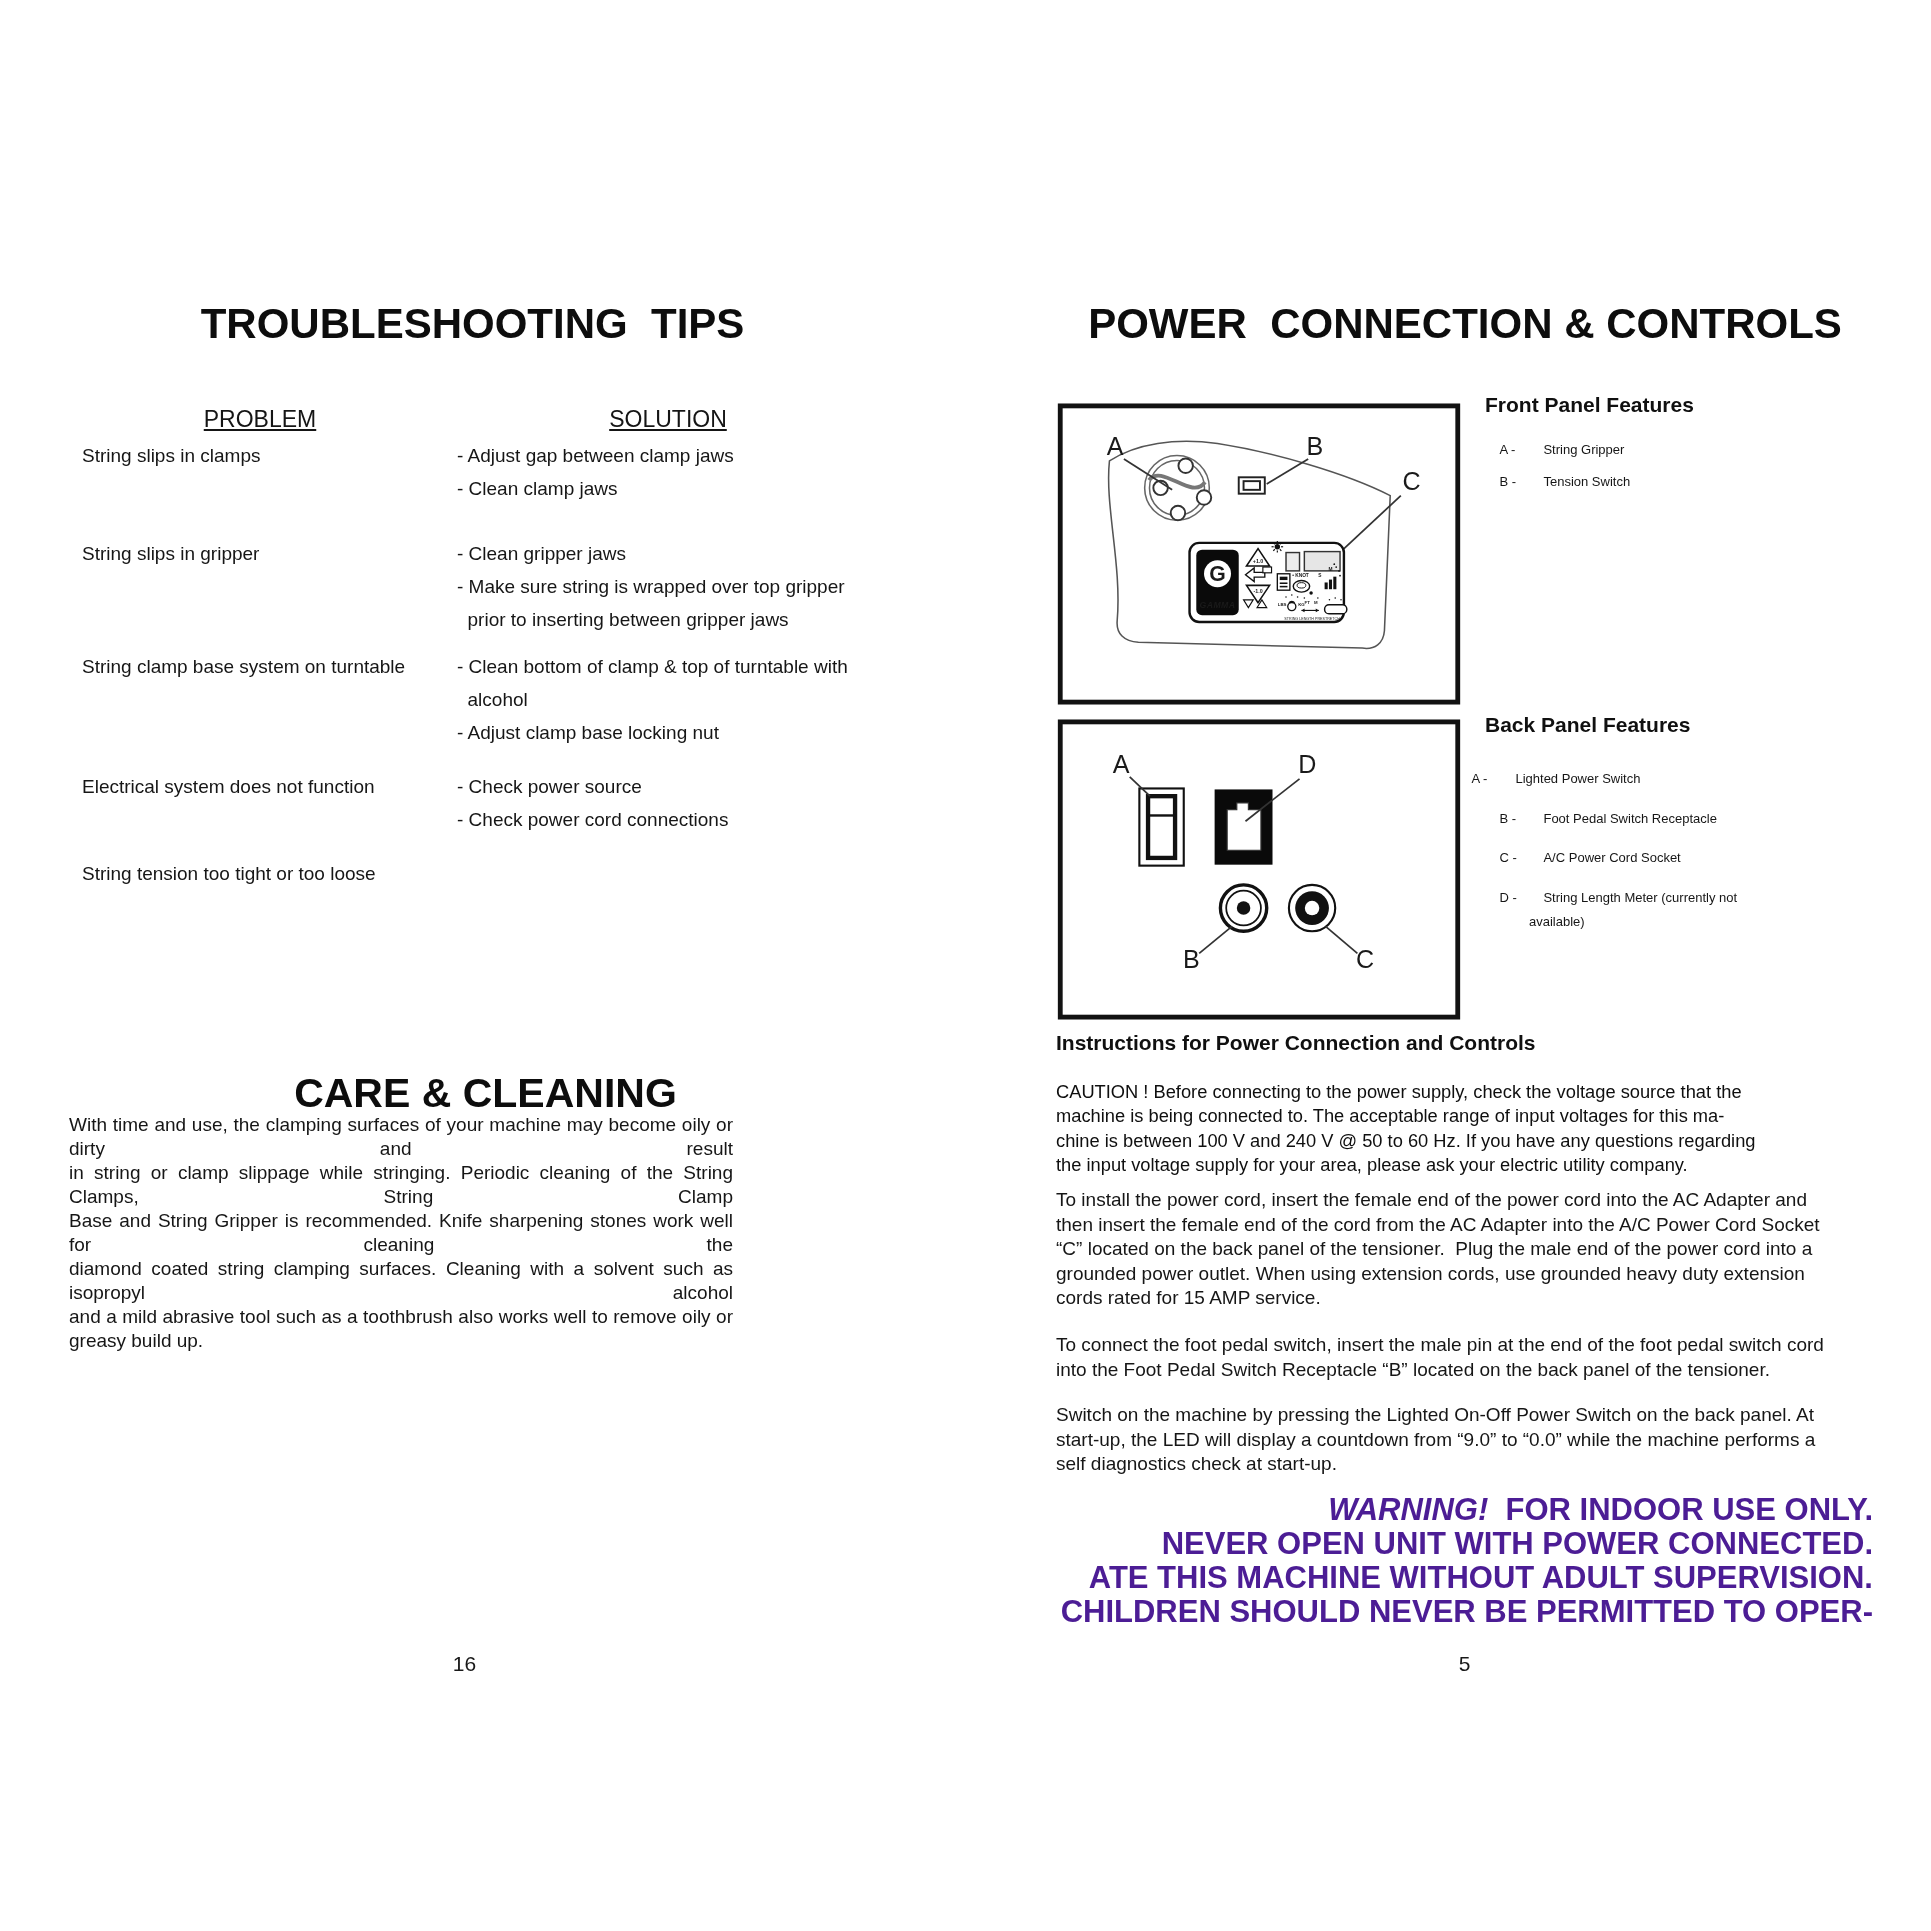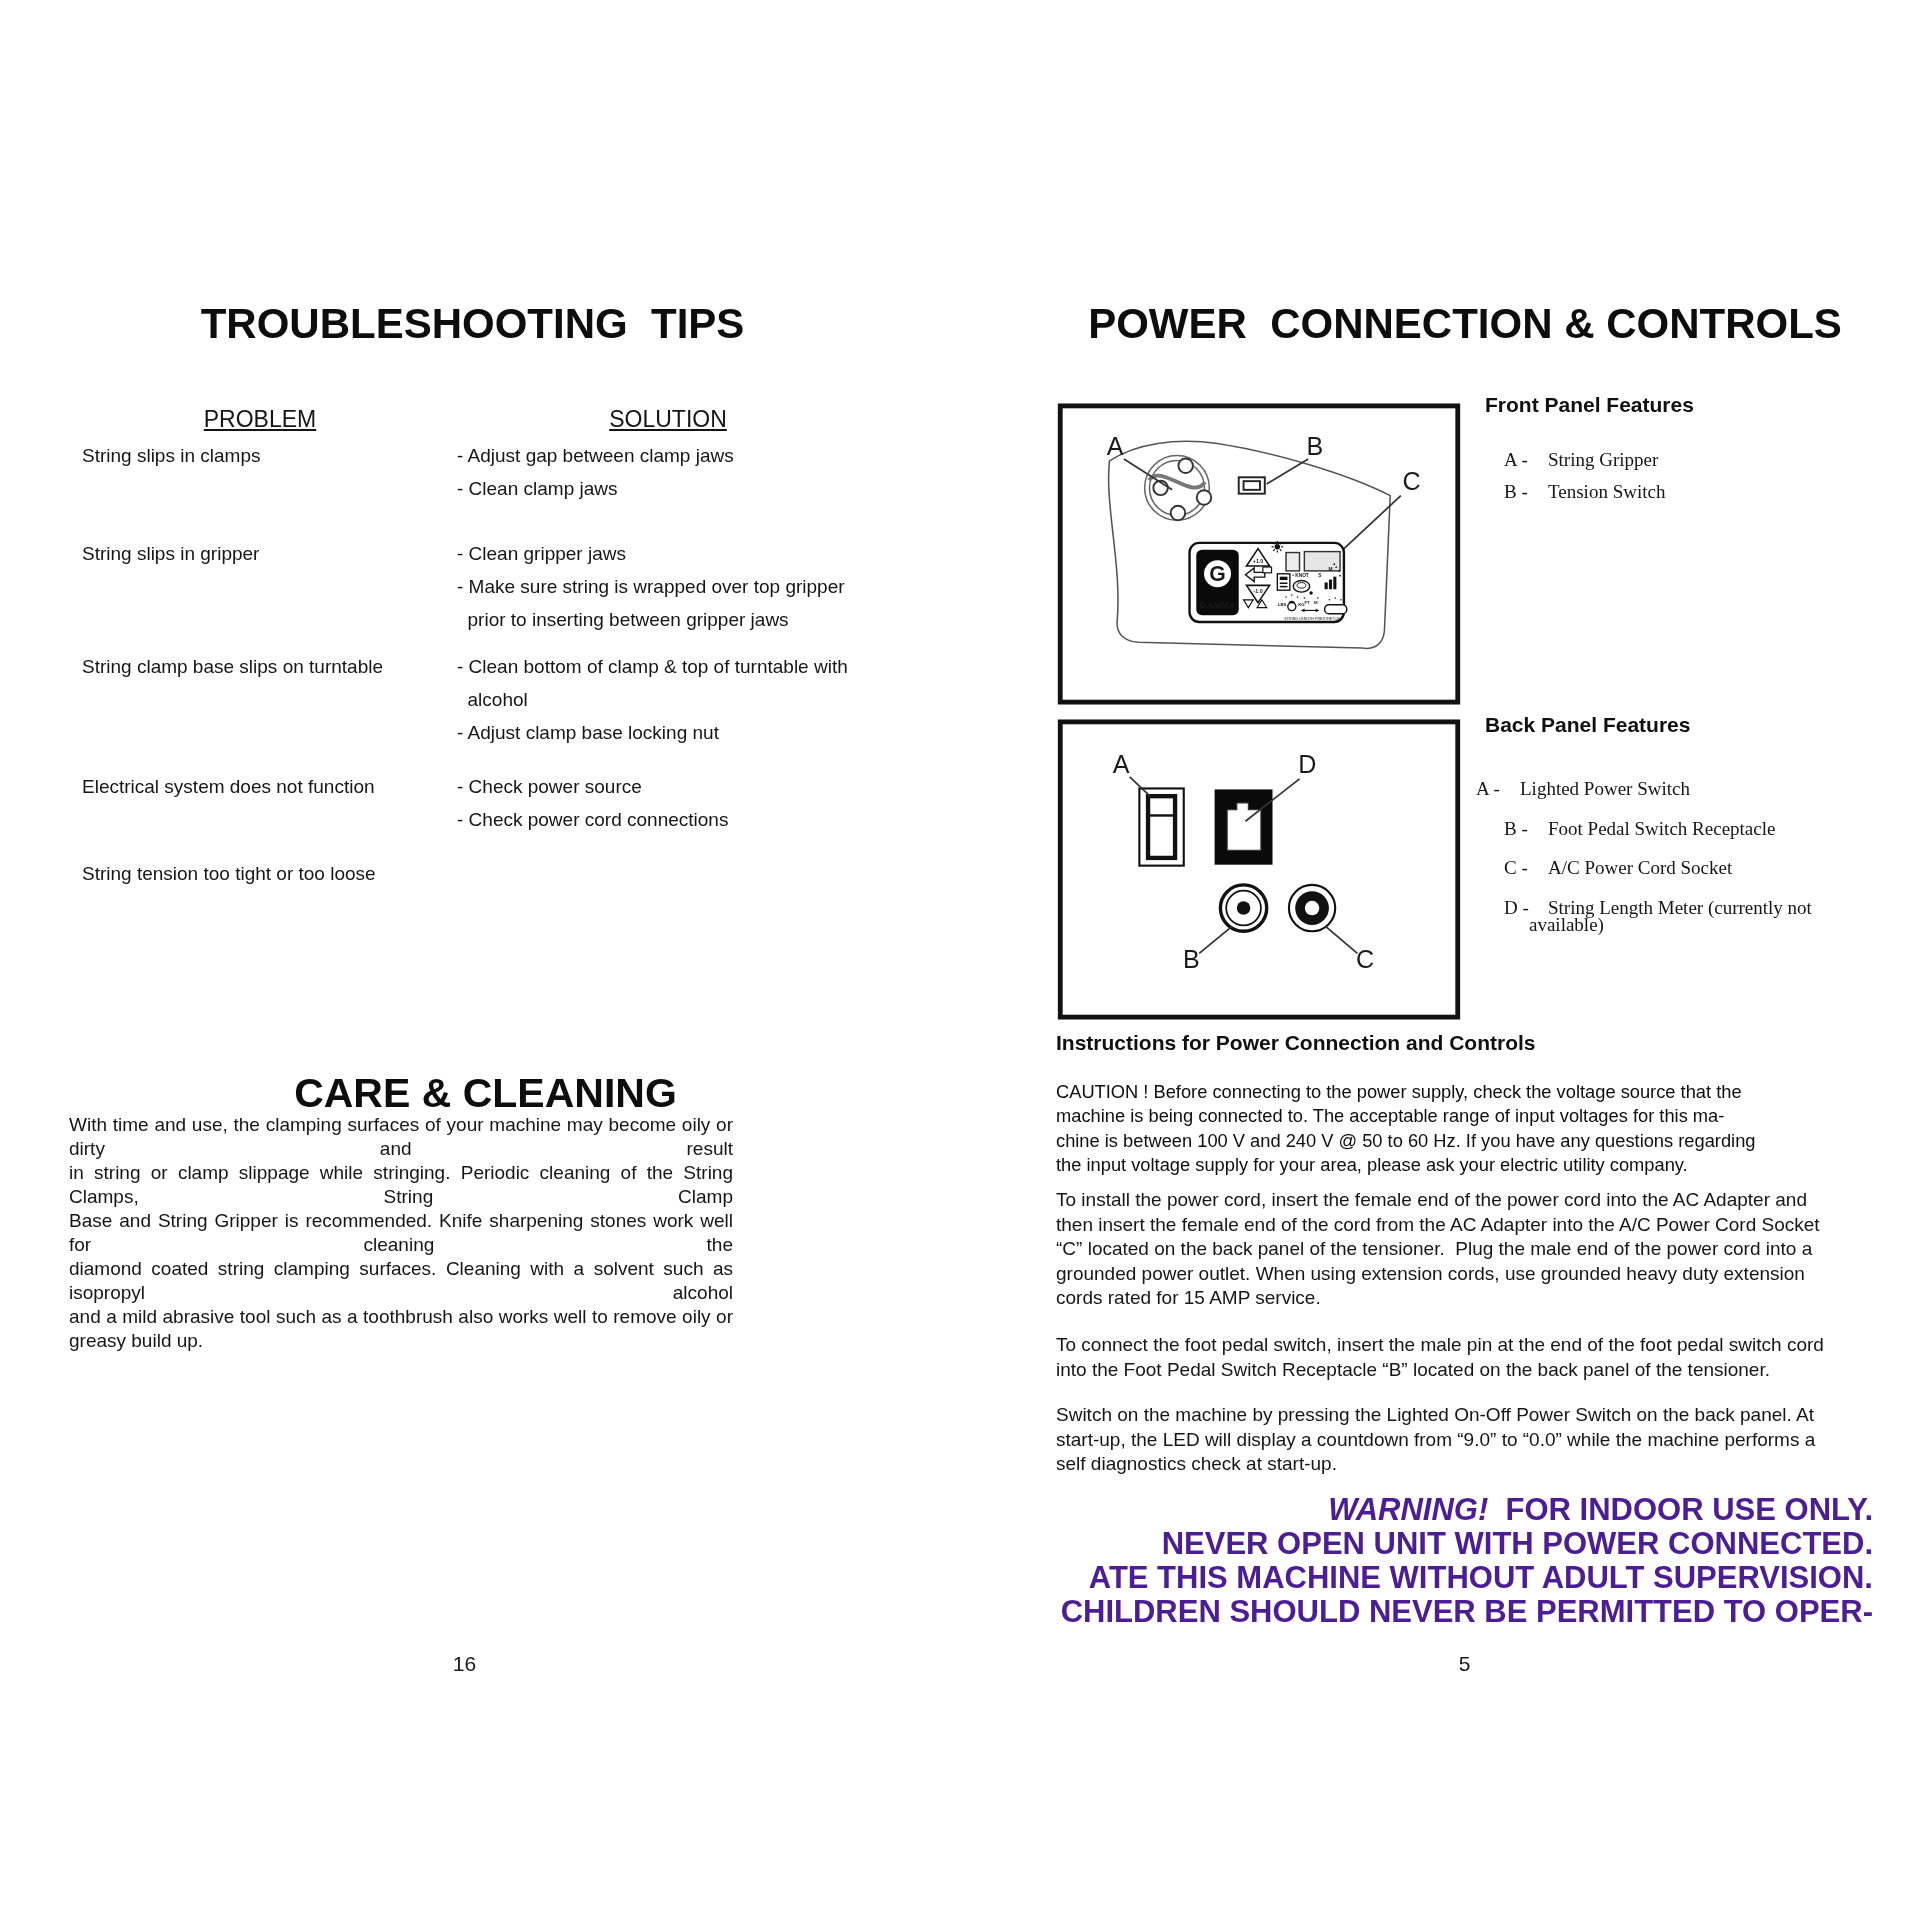--- a/index.html
+++ b/index.html
@@ -17,21 +17,21 @@
     font-size:23px; text-decoration:underline; text-align:center; color:#151515;
   }
   .prob { font-size:19px; line-height:33px; color:#161616; }
   .sols { font-size:19px; line-height:33px; color:#161616; }
   .sols div { white-space:pre; }
   .sec-title { font-weight:bold; font-size:41px; text-align:center; color:#0d0d0d; }
   .care-lines { font-size:19px; line-height:24px; width:664px; color:#161616; }
   .care-lines div { text-align:justify; text-align-last:justify; }
   .care-lines div:last-child { text-align-last:auto; }
   .feat-hdr { font-weight:bold; font-size:21px; color:#101010; }
-  .feat-item { font-size:19px; color:#161616; white-space:pre;font-family:Liberation Serif, serif; }
+  .feat-item { font-size:13px; color:#161616; white-space:pre; }
   .feat-key { display:inline-block; width:44px; }
   .instr-hdr { font-weight:bold; font-size:21px; color:#101010; }
   .plines { font-size:19px; line-height:24.5px; color:#161616; }
   .plines div { white-space:pre; }
   .blines { font-weight:normal; font-size:18.3px; line-height:24.4px; color:#0f0f0f; }
   .blines div { white-space:pre; }
   .warn { font-weight:bold; font-size:31px; line-height:34px; text-align:right;
           width:817px; color:#4c1d95; }
   .warn span { white-space:pre; }
   .warn .it { font-style:italic; }
@@ -54,21 +54,21 @@
       <div>- Clean clamp jaws</div>
     </div>
 
   <div class="abs prob" style="left:82px; top:537px;">String slips in gripper</div>
   <div class="abs sols" style="left:457px; top:537px;">
       <div>- Clean gripper jaws</div>
       <div>- Make sure string is wrapped over top gripper</div>
       <div>  prior to inserting between gripper jaws</div>
     </div>
 
-  <div class="abs prob" style="left:82px; top:650px;">String clamp base slips on turntable</div>
+  <div class="abs prob" style="left:82px; top:650px;">String clamp base system on turntable</div>
   <div class="abs sols" style="left:457px; top:650px;">
       <div>- Clean bottom of clamp &amp; top of turntable with</div>
       <div>  alcohol</div>
       <div>- Adjust clamp base locking nut</div>
     </div>
 
   <div class="abs prob" style="left:82px; top:770px;">Electrical system does not function</div>
   <div class="abs sols" style="left:457px; top:770px;">
       <div>- Check power source</div>
       <div>- Check power cord connections</div>

